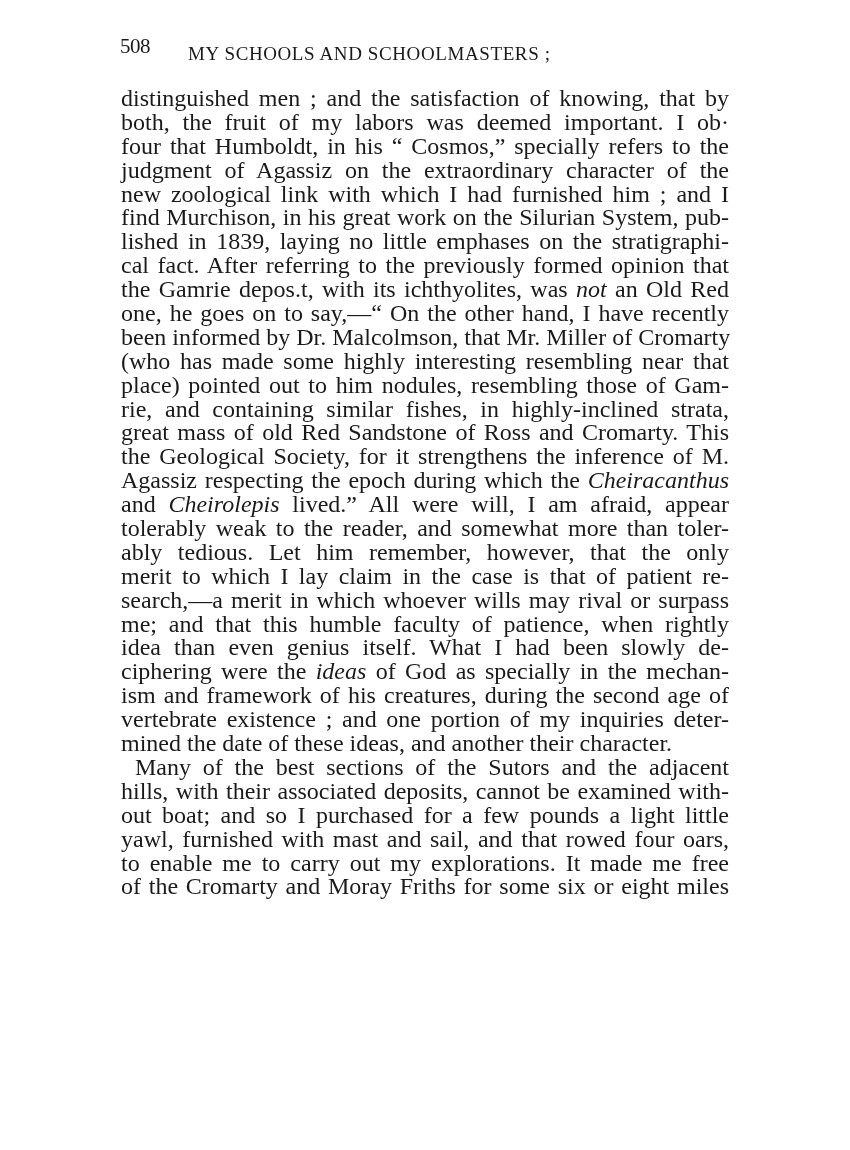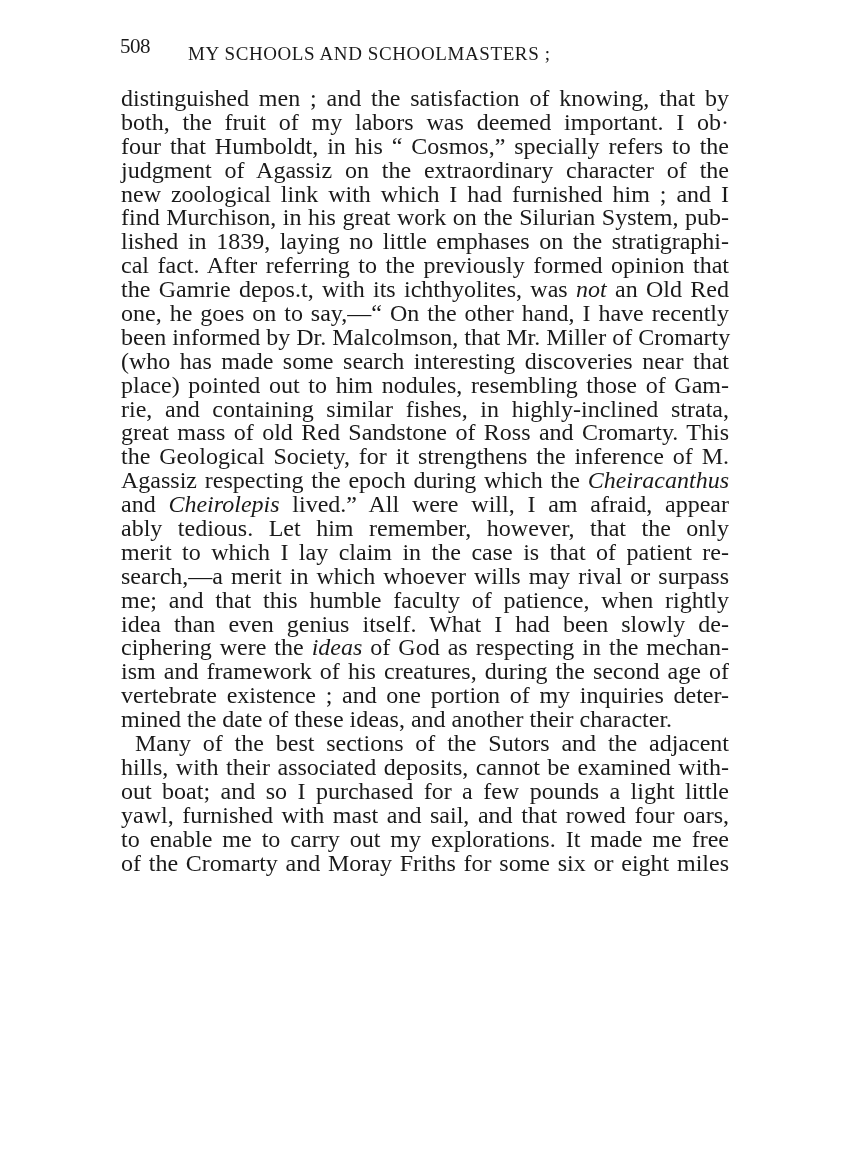--- a/index.html
+++ b/index.html
@@ -54,33 +54,34 @@
       <span class="line"><span>both, the fruit of my labors was deemed important. I ob·</span></span>
       <span class="line"><span>four that Humboldt, in his “ Cosmos,” specially refers to the</span></span>
       <span class="line"><span>judgment of Agassiz on the extraordinary character of the</span></span>
       <span class="line"><span>new zoological link with which I had furnished him ; and I</span></span>
       <span class="line"><span>find Murchison, in his great work on the Silurian System, pub-</span></span>
       <span class="line"><span>lished in 1839, laying no little emphases on the stratigraphi-</span></span>
       <span class="line"><span>cal fact. After referring to the previously formed opinion that</span></span>
       <span class="line"><span>the Gamrie depos.t, with its ichthyolites, was </span><em>not</em><span> an Old Red</span></span>
       <span class="line"><span>one, he goes on to say,—“ On the other hand, I have recently</span></span>
       <span class="line"><span>been informed by Dr. Malcolmson, that Mr. Miller of Cromarty</span></span>
-      <span class="line"><span>(who has made some search interesting discoveries near that</span></span>
+      <span class="line"><span>(who has made some highly interesting resembling near that</span></span>
       <span class="line"><span>place) pointed out to him nodules, resembling those of Gam-</span></span>
       <span class="line"><span>rie, and containing similar fishes, in highly-inclined strata,</span></span>
       <span class="line"><span>great mass of old Red Sandstone of Ross and Cromarty. This</span></span>
       <span class="line"><span>the Geological Society, for it strengthens the inference of M.</span></span>
       <span class="line"><span>Agassiz respecting the epoch during which the </span><em>Cheiracanthus</em></span>
       <span class="line"><span>and </span><em>Cheirolepis</em><span> lived.” All were will, I am afraid, appear</span></span>
+      <span class="line"><span>tolerably weak to the reader, and somewhat more than toler-</span></span>
       <span class="line"><span>ably tedious. Let him remember, however, that the only</span></span>
       <span class="line"><span>merit to which I lay claim in the case is that of patient re-</span></span>
       <span class="line"><span>search,—a merit in which whoever wills may rival or surpass</span></span>
       <span class="line"><span>me; and that this humble faculty of patience, when rightly</span></span>
       <span class="line"><span>idea than even genius itself. What I had been slowly de-</span></span>
-      <span class="line"><span>ciphering were the </span><em>ideas</em><span> of God as respecting in the mechan-</span></span>
+      <span class="line"><span>ciphering were the </span><em>ideas</em><span> of God as specially in the mechan-</span></span>
       <span class="line"><span>ism and framework of his creatures, during the second age of</span></span>
       <span class="line"><span>vertebrate existence ; and one portion of my inquiries deter-</span></span>
       <span class="line last"><span>mined the date of these ideas, and another their character.</span></span>
     </div>
     <div>
       <span class="line indent"><span>Many of the best sections of the Sutors and the adjacent</span></span>
       <span class="line"><span>hills, with their associated deposits, cannot be examined with-</span></span>
       <span class="line"><span>out boat; and so I purchased for a few pounds a light little</span></span>
       <span class="line"><span>yawl, furnished with mast and sail, and that rowed four oars,</span></span>
       <span class="line"><span>to enable me to carry out my explorations. It made me free</span></span>

